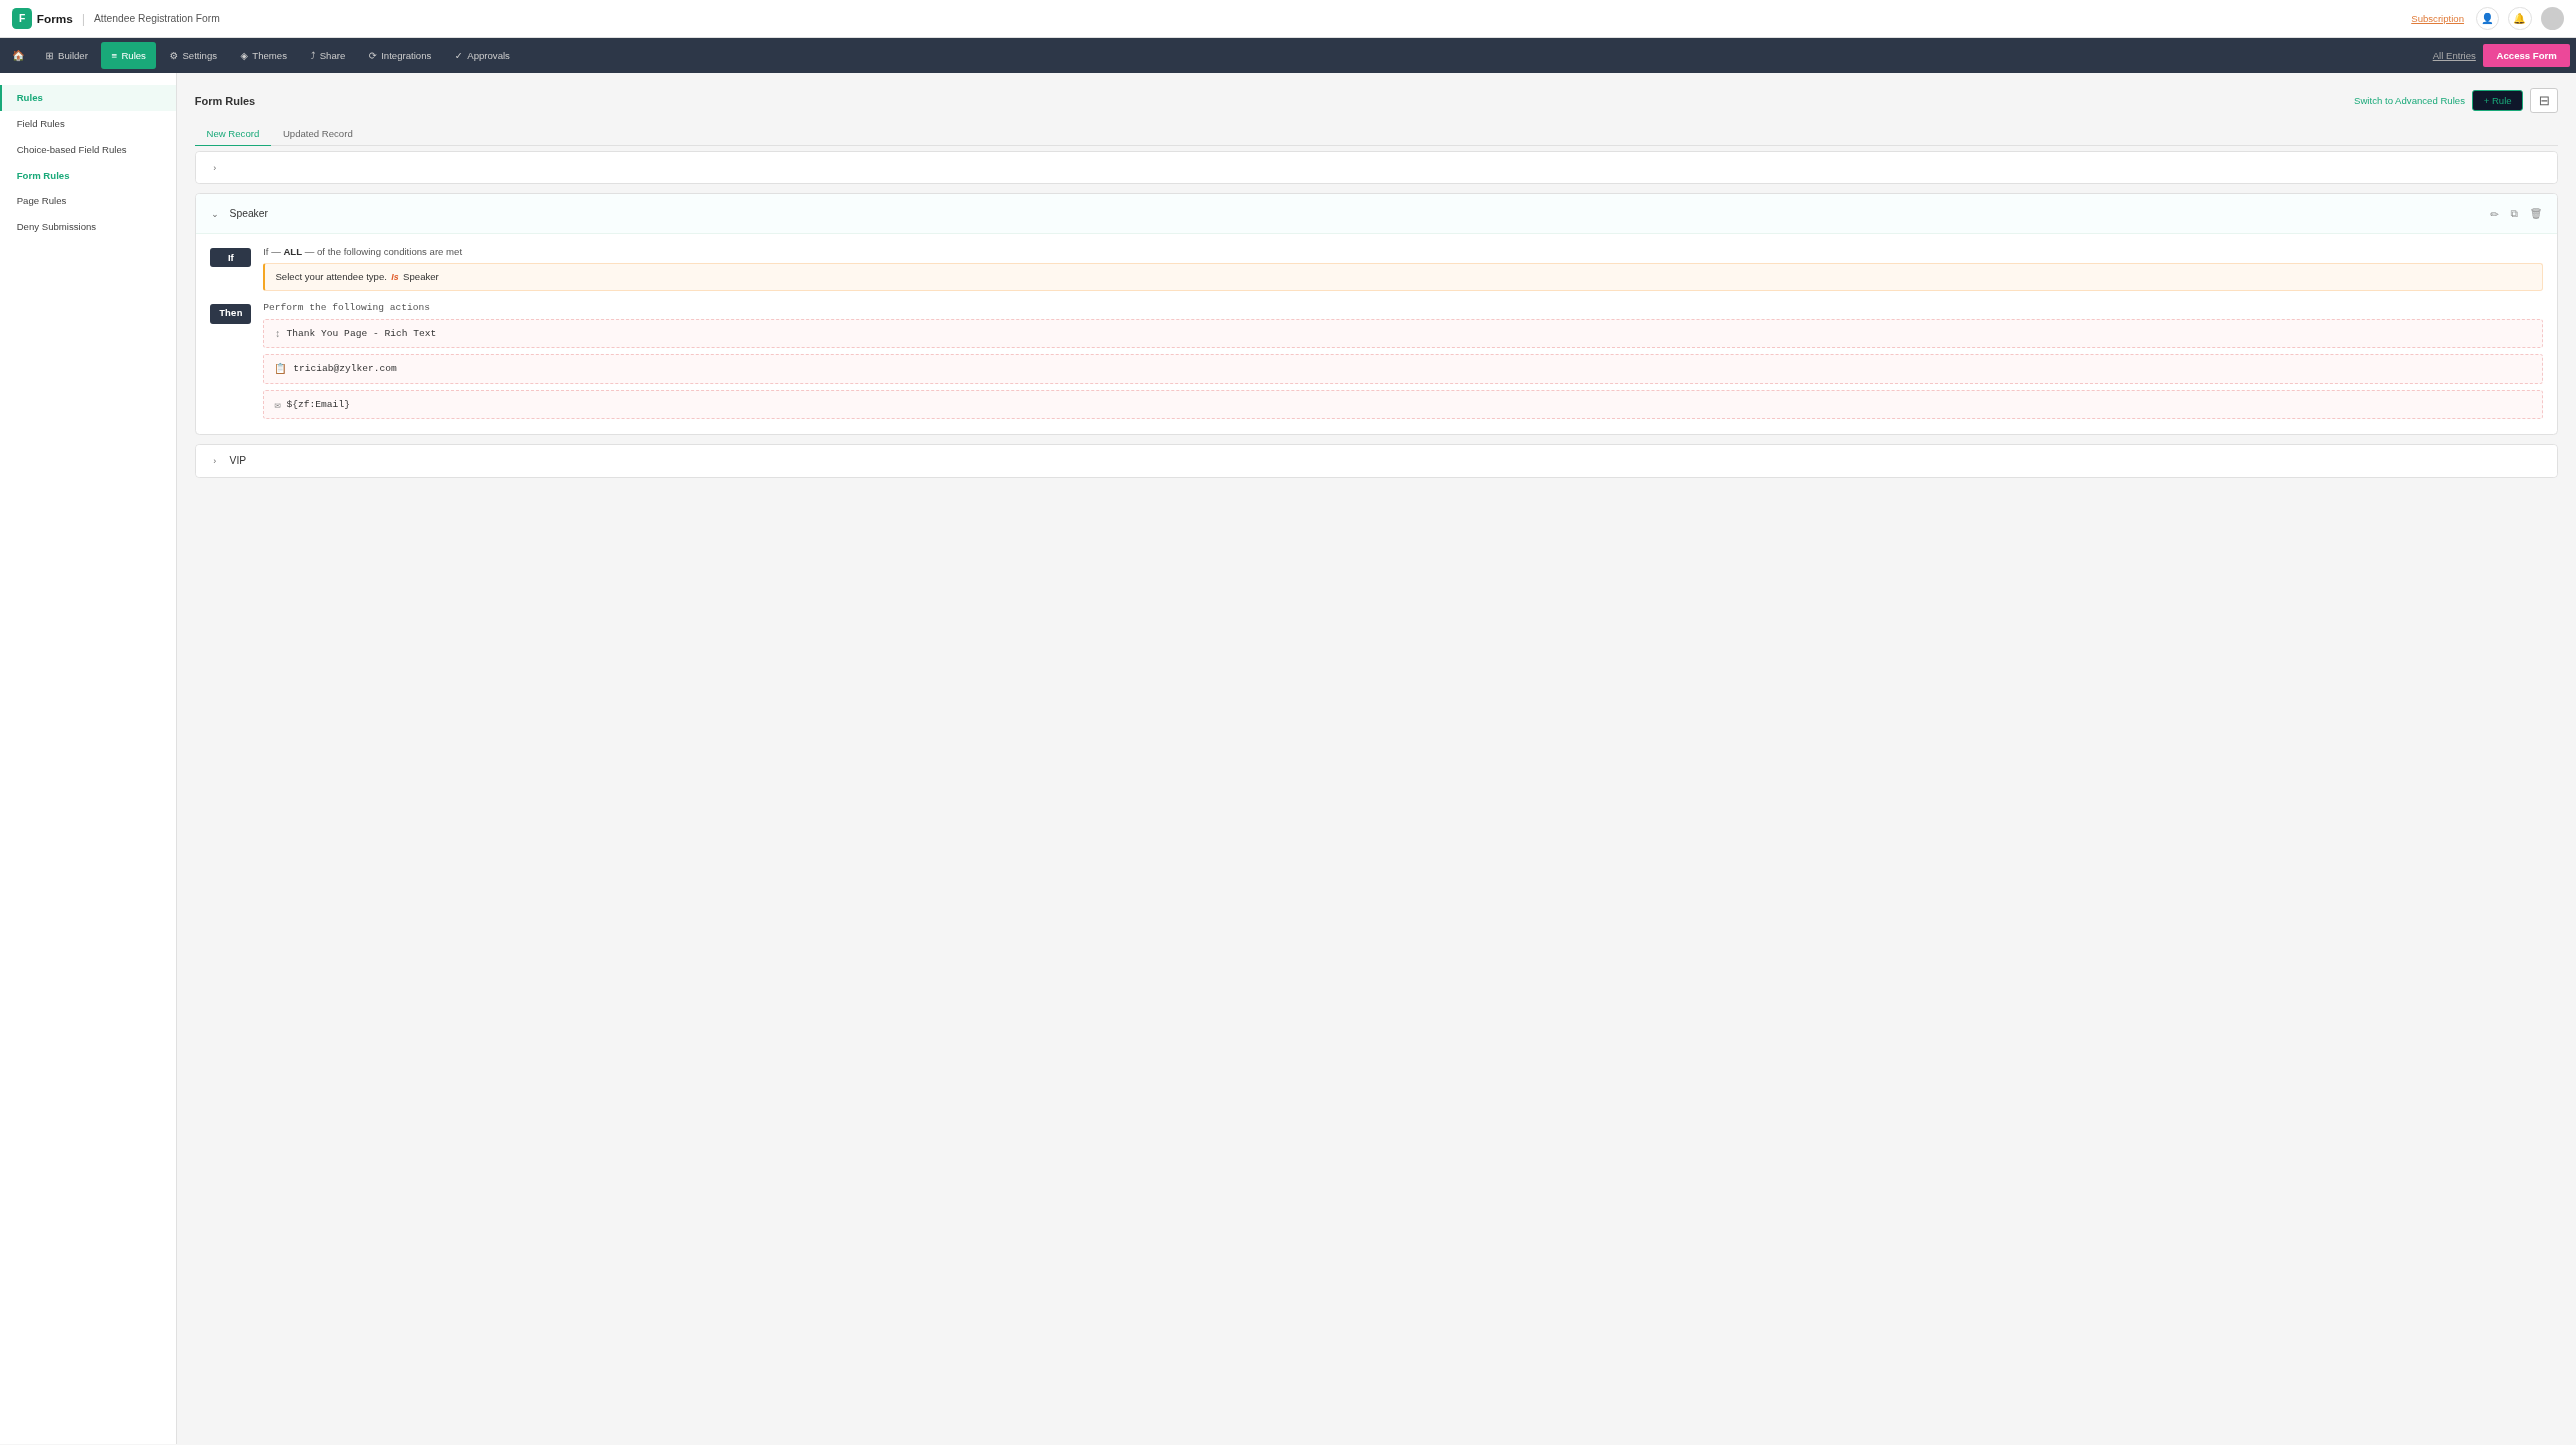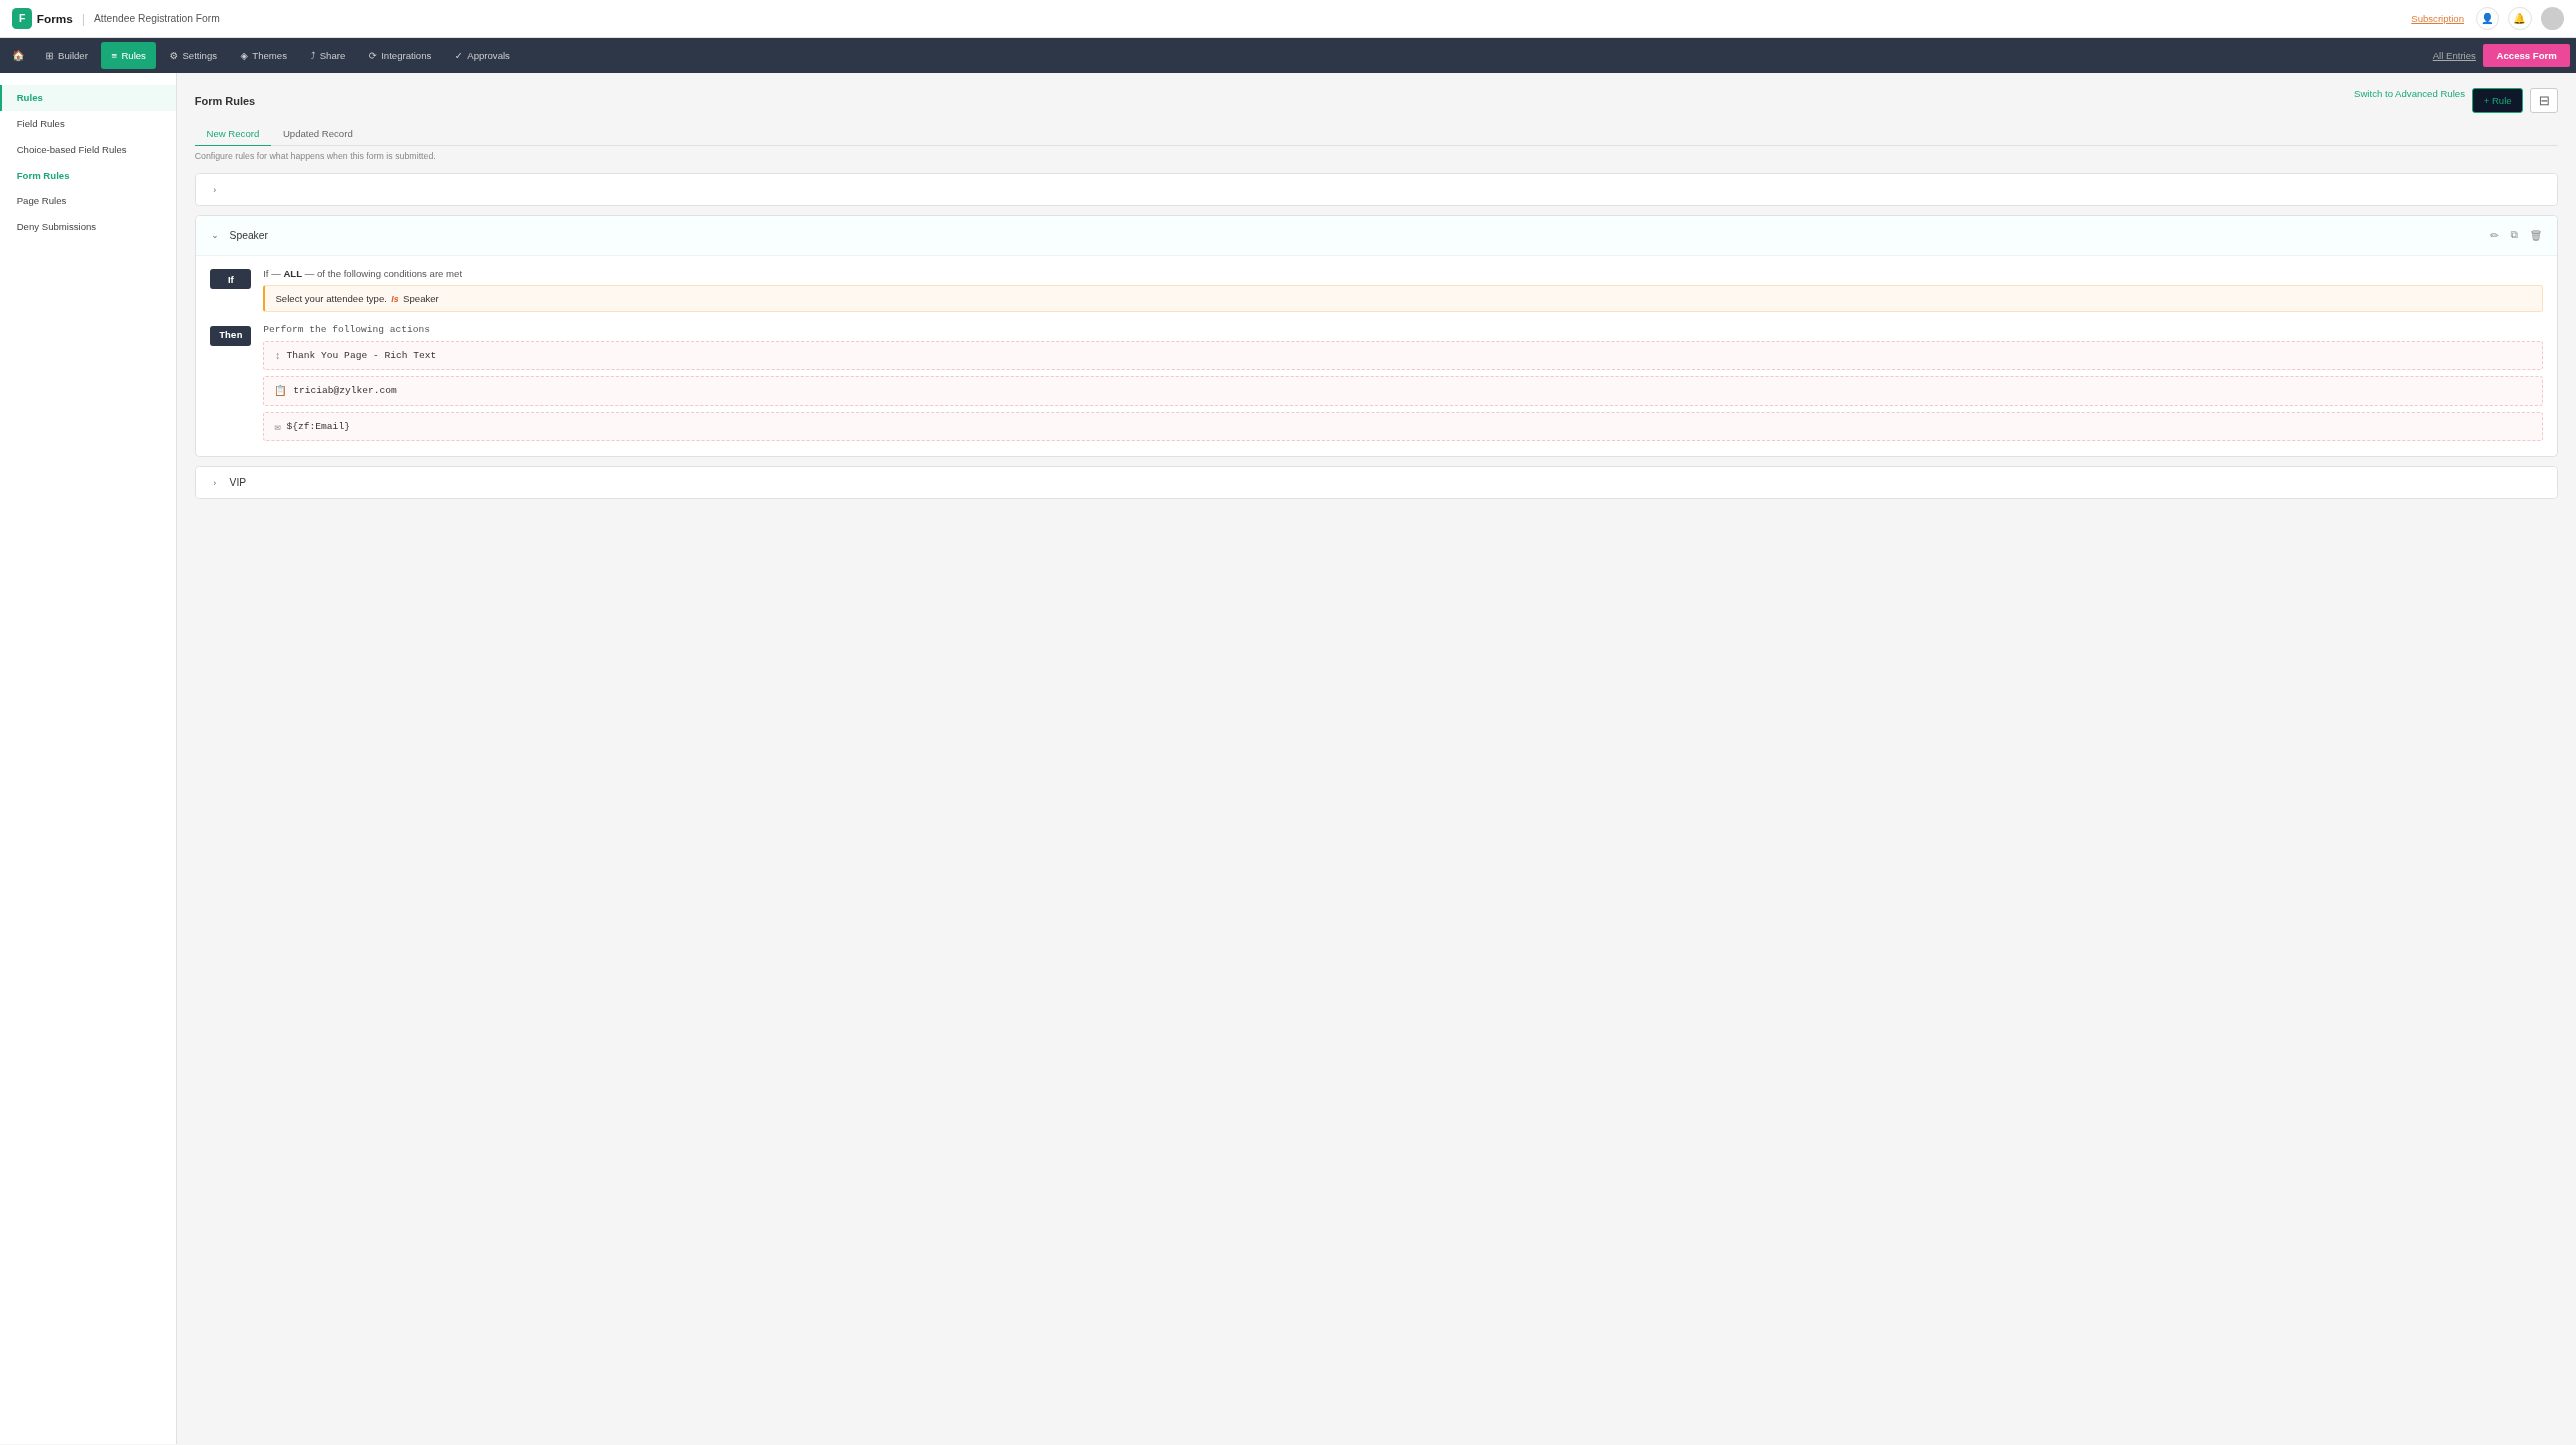--- a/index.html
+++ b/index.html
@@ -53,21 +53,21 @@
       border-left: 2.2px solid transparent;
     }
     .sidebar-item.active { color: #19a979; font-weight: 600; border-left: 2.2px solid #19a979; background: #f0faf6; }
 
     
     .content-area { flex: 1; overflow-y: auto; padding: 14.7px 17.7px; }
 
     
     .section-header { display: flex; align-items: center; justify-content: space-between; margin-bottom: 8.8px; }
     .section-title { font-size: 11px; font-weight: 600; color: #333; }
-    .section-actions { display: flex; gap: 7.4px; }
+    .section-actions { display: flex; align-items: center; gap: 7.4px; }
     .switch-advanced { color: #19a979; cursor: pointer; font-size: 9.6px; text-decoration: none; }
     .rule-btn {
       display: flex; align-items: center; gap: 4.4px; border: 0.7px solid #19a979;
       color: #19a979; background: #0f172a; padding: 4.4px 10.3px; border-radius: 2.9px;
       cursor: pointer; font-size: 9.6px; font-weight: 400;
     }
     .filter-btn { border: 0.7px solid #ccc; background: #fff; padding: 4.4px 7.4px; border-radius: 2.9px; cursor: pointer; color: #666; }
 
     
     .tabs { display: flex; gap: 0; border-bottom: 1.5px solid #e0e0e0; margin-bottom: 5.9px; }
@@ -225,21 +225,20 @@
 
     <div class="tabs">
       <div class="tab active">
         <span>New Record</span>
       </div>
       <div class="tab">
         <span>Updated Record</span>
       </div>
     </div>
 
-    <p class="config-text">Configure rules for what happens when this form is submitted.</p>
 
     <div class="rule-card">
       <div class="rule-card-header">
         <span class="chevron-icon">›</span>
       </div>
     </div>
 
     <div class="rule-card">
       <div class="rule-card-header expanded">
         <span class="chevron-icon">⌄</span>

